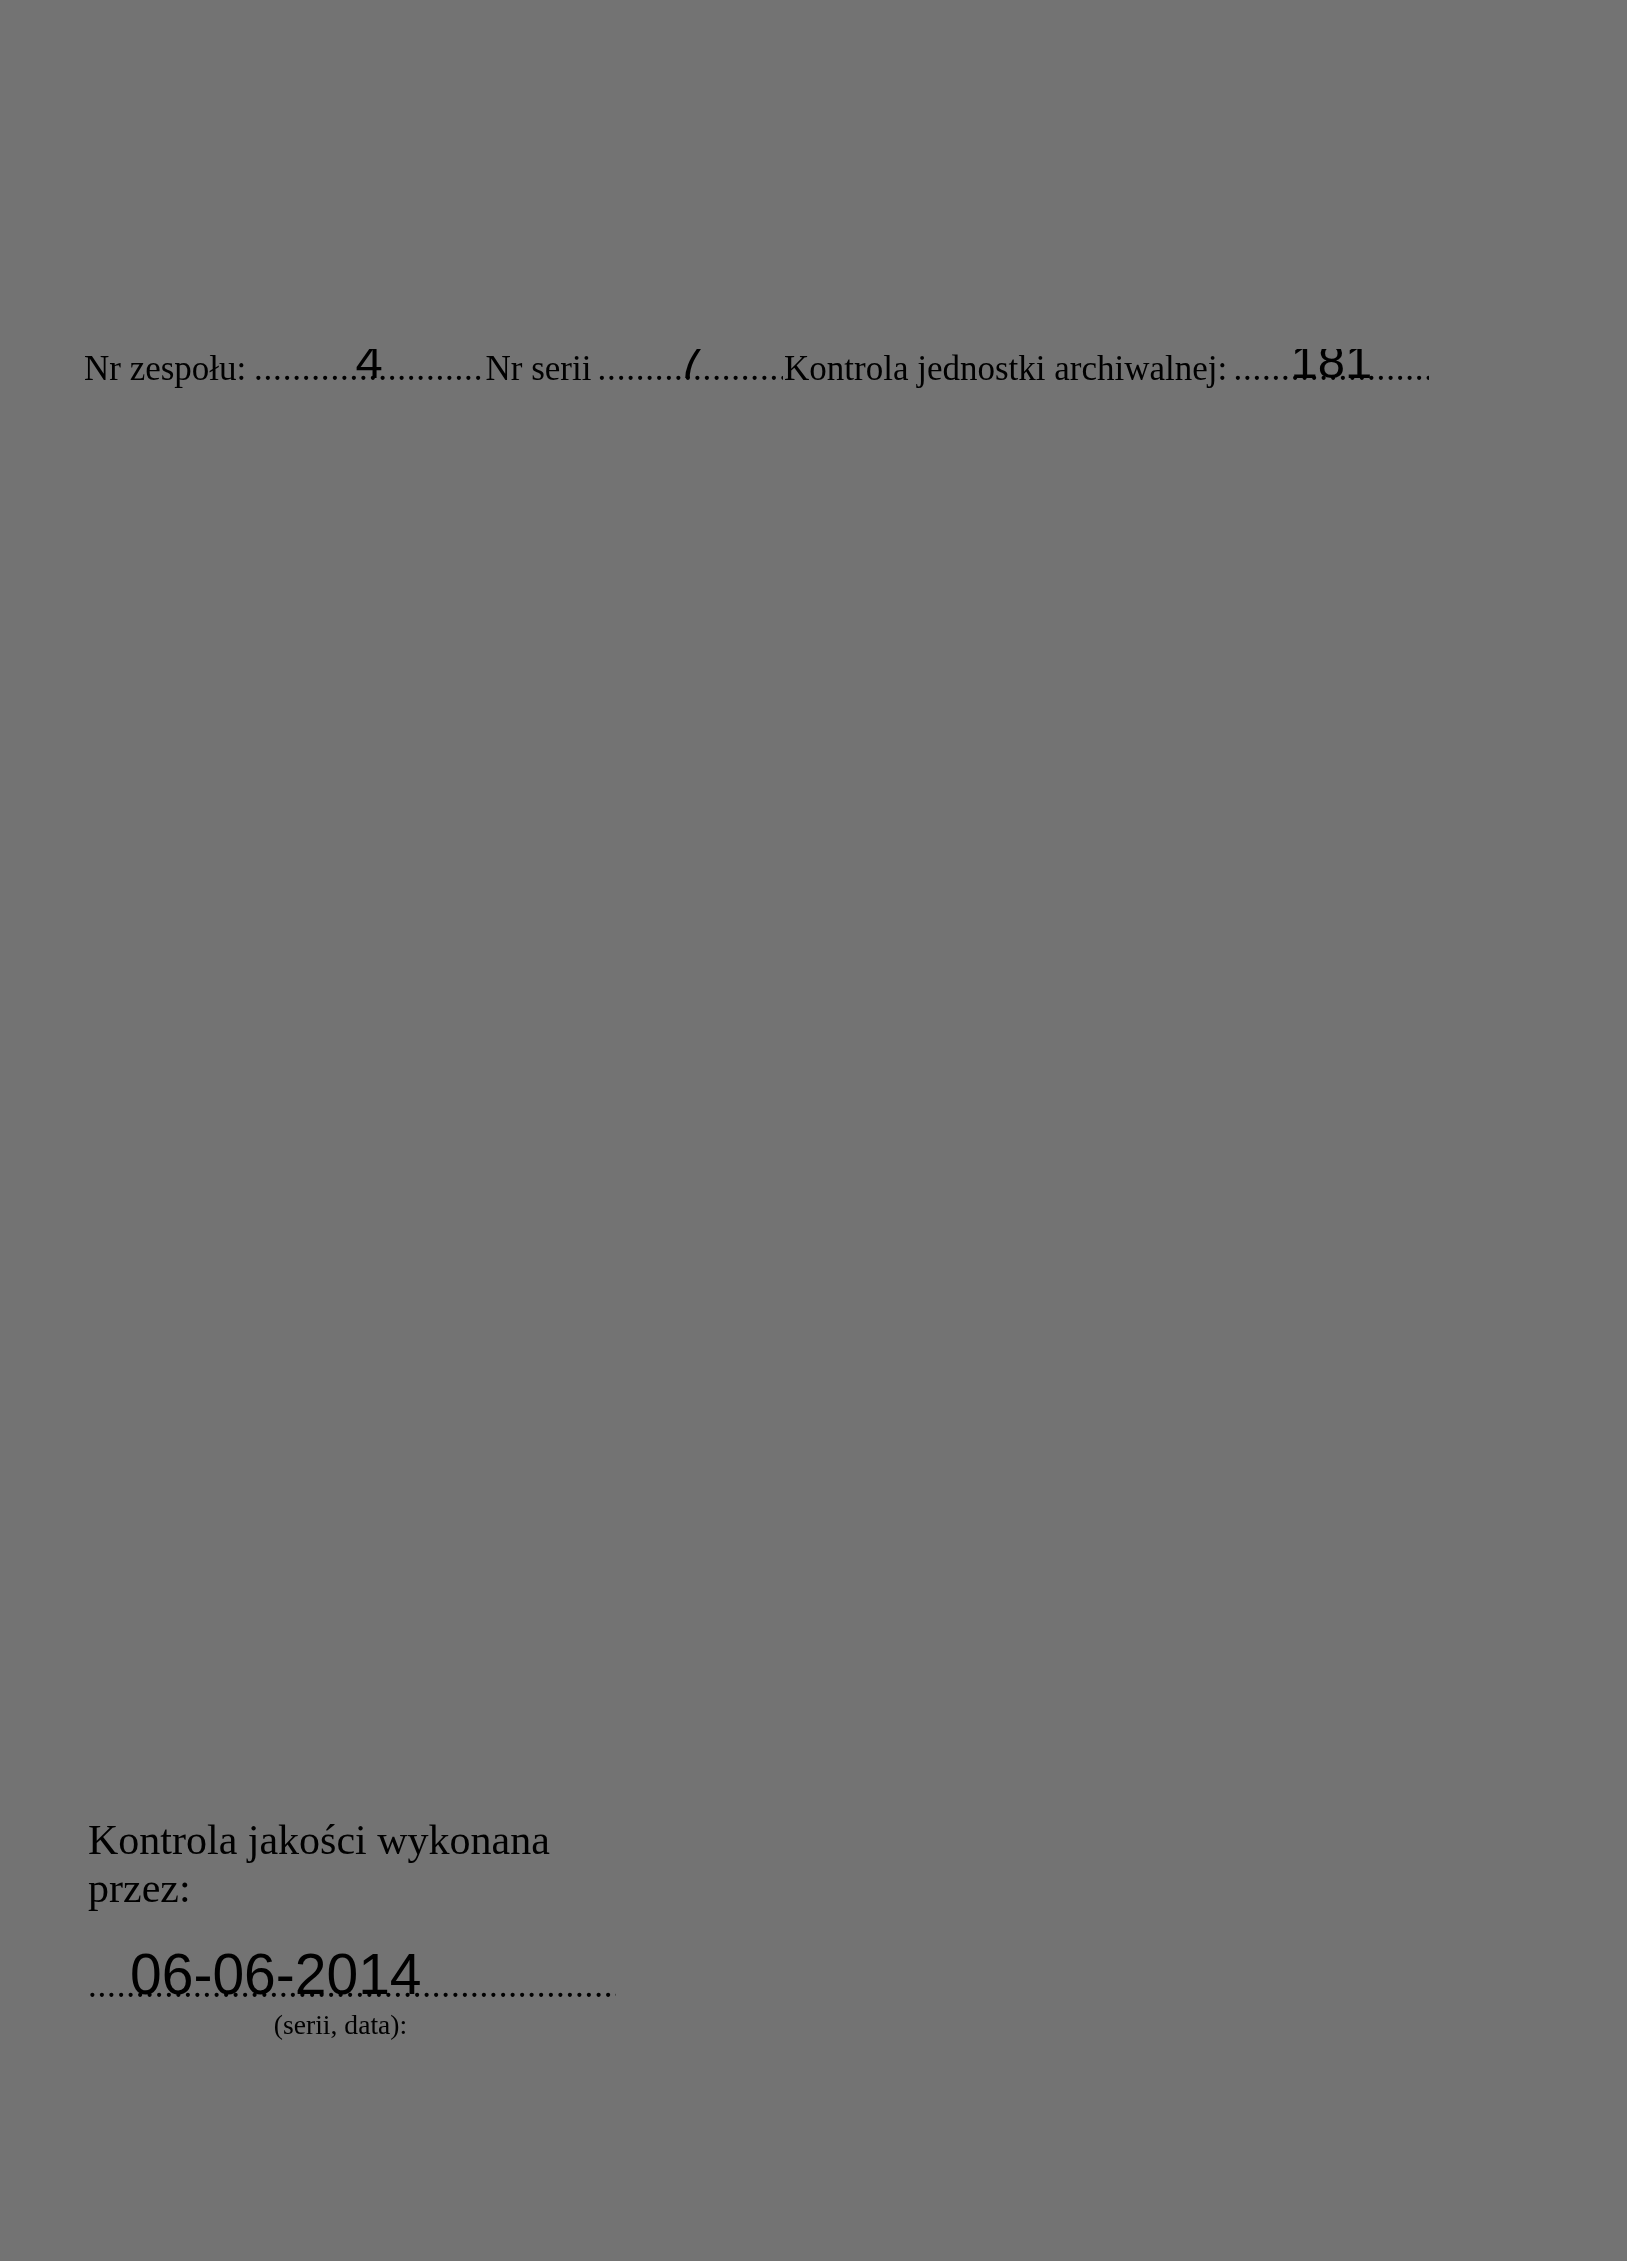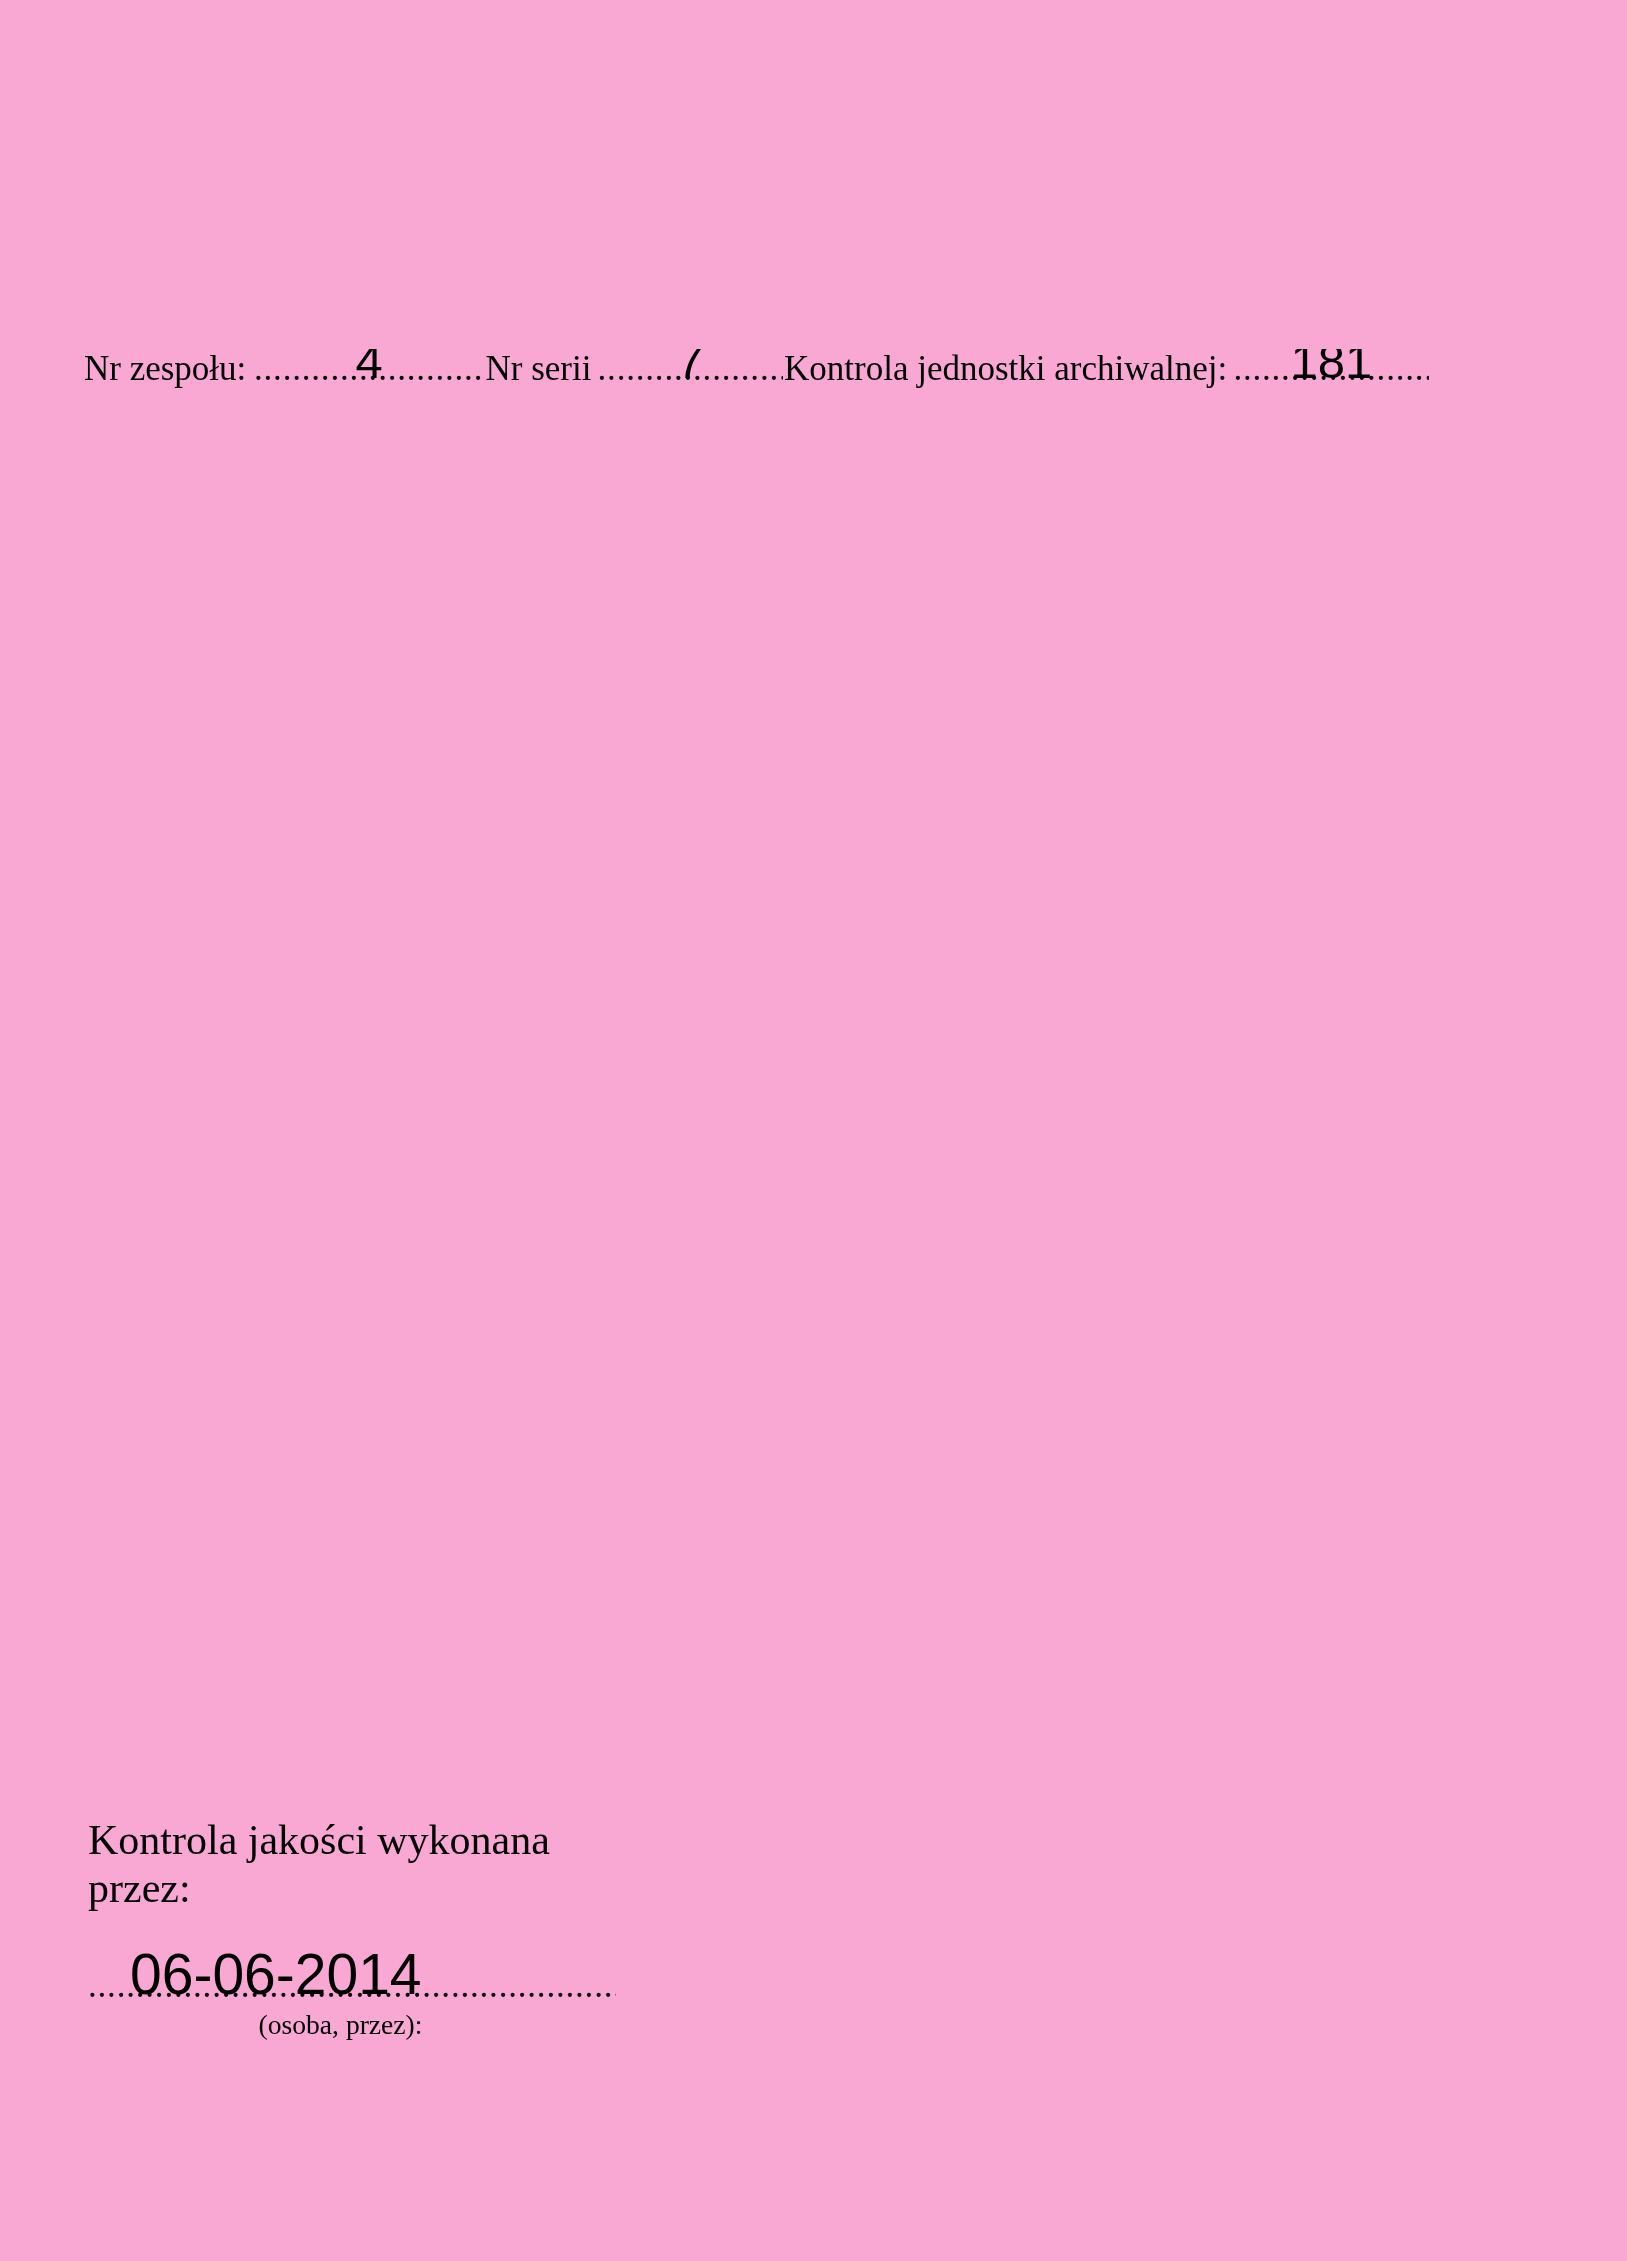--- a/index.html
+++ b/index.html
@@ -4,21 +4,21 @@
 <style>
   html, body {
     margin: 0;
     padding: 0;
     background: #888;
   }
   .page {
     position: relative;
     width: 1628px;
     height: 2261px;
-    background: #f9a8d4;
+    background: #737373;
     color: #000000;
     font-family: "Liberation Serif", serif;
     overflow: hidden;
   }
 
   
   .header-line {
     position: absolute;
     left: 84px;
     top: 332px;
@@ -134,17 +134,17 @@
     </span>
   </div>
 
 
   <div class="qc-block">
     <div class="qc-label">Kontrola jakości wykonana przez:</div>
     <div class="qc-signline">
       <span class="dots">........................................................................................................................</span>
       <span class="qc-date">06-06-2014</span>
     </div>
-    <div class="qc-caption">(osoba, przez):</div>
+    <div class="qc-caption">(serii, data):</div>
   </div>
 
 </div>
 
 
 </body></html>

